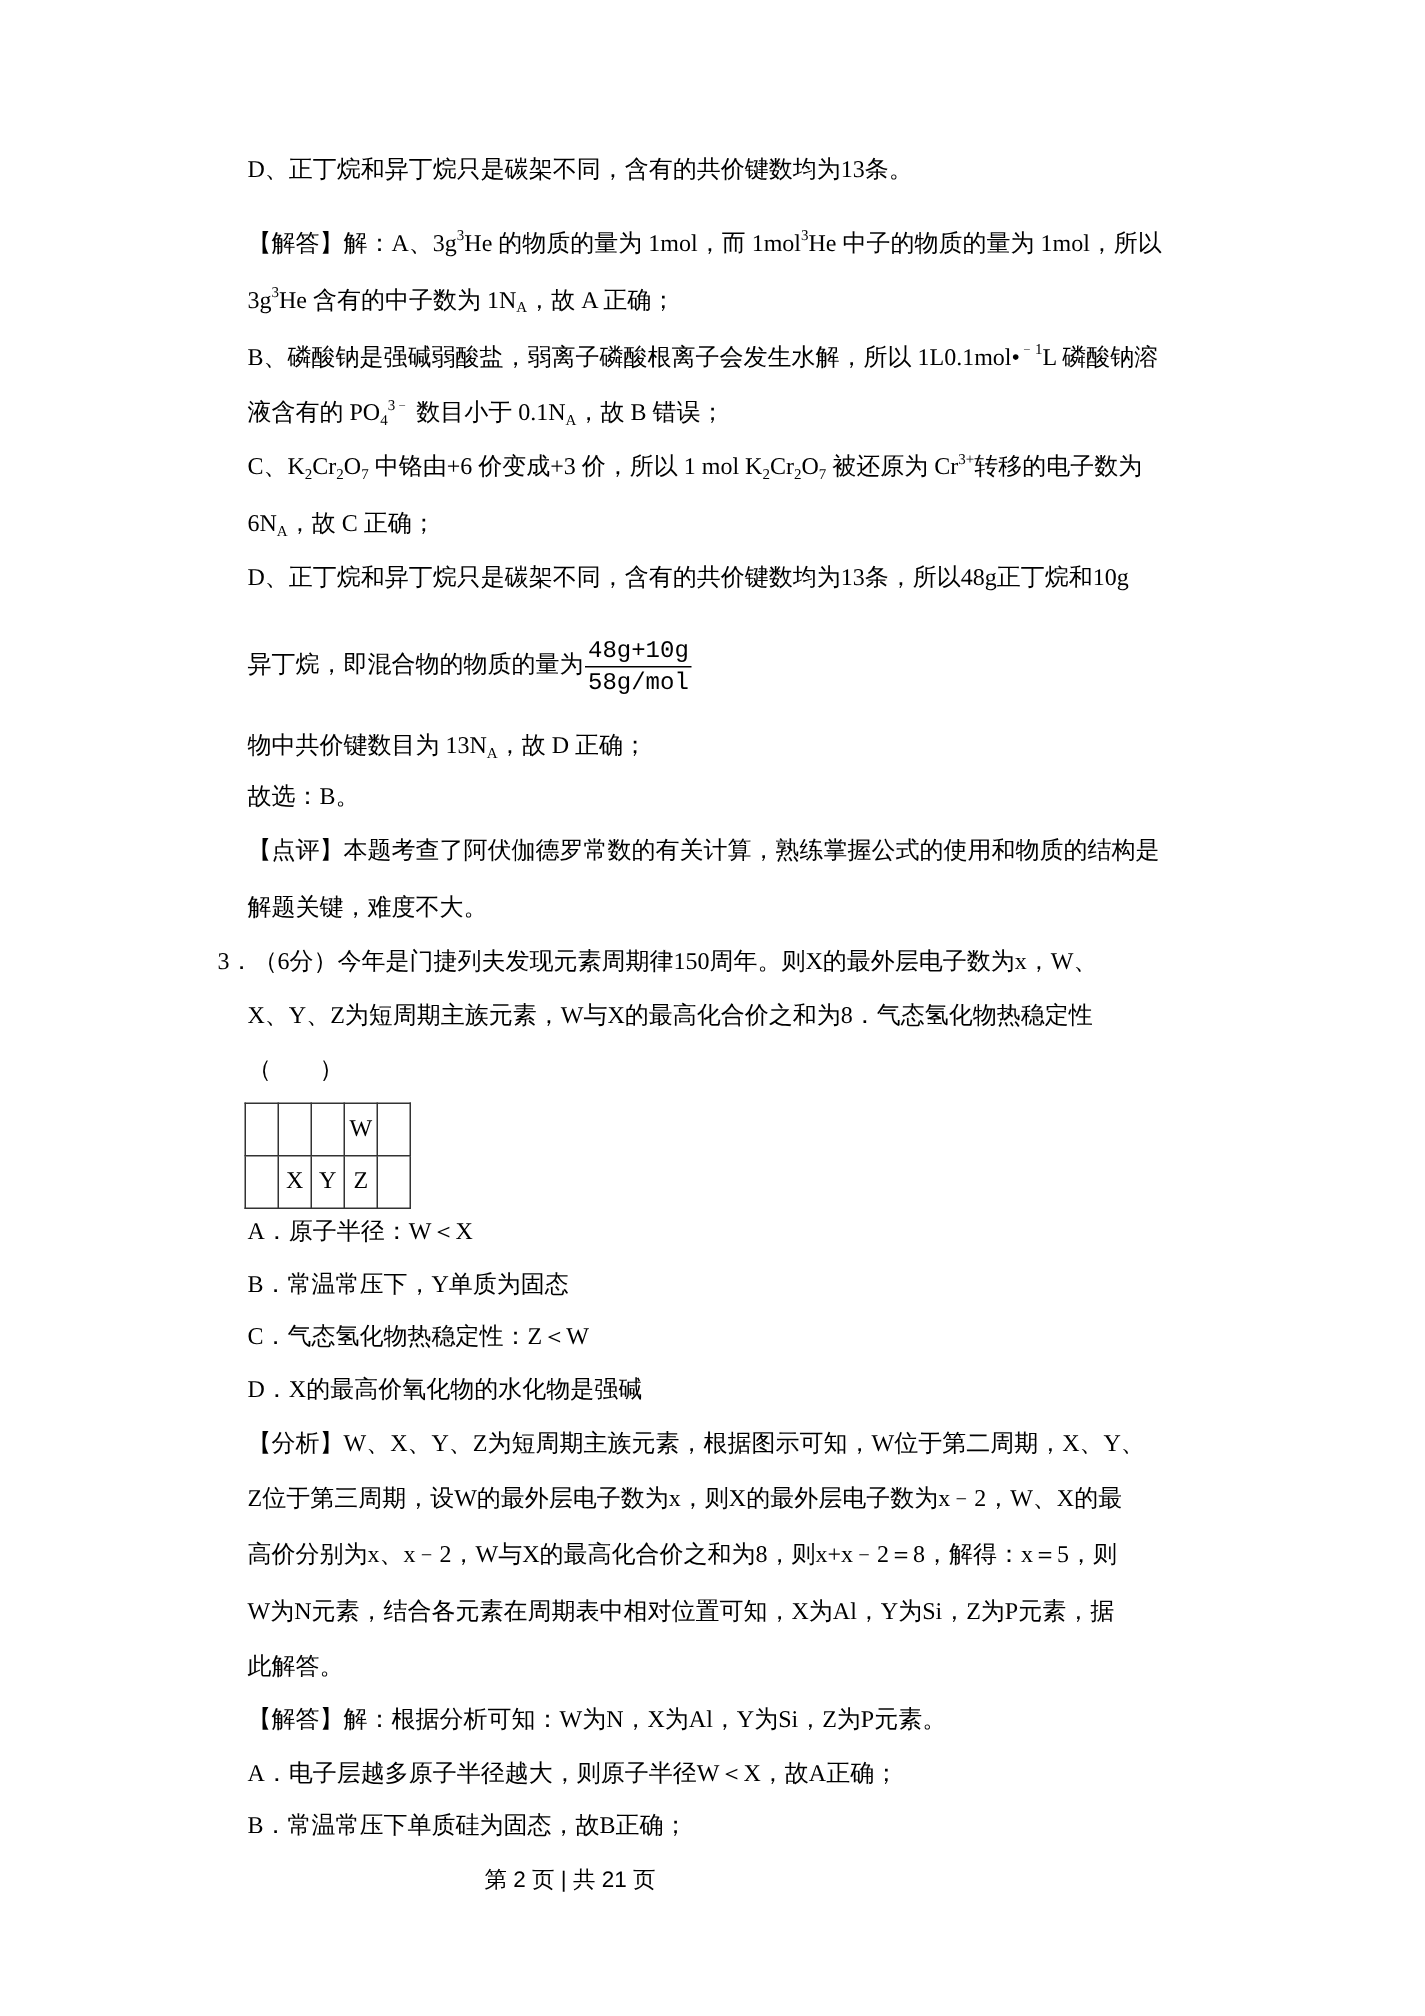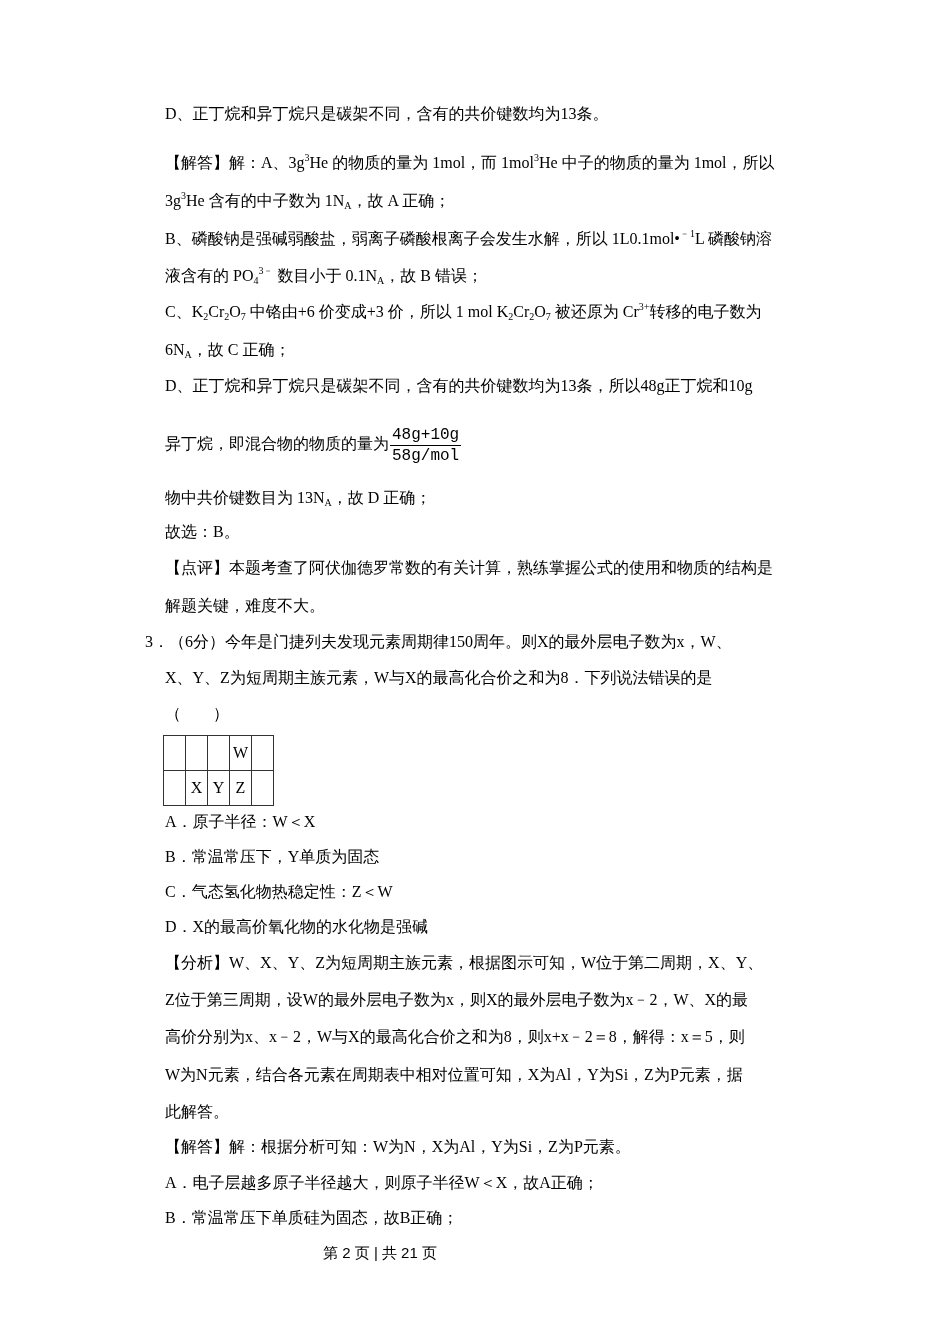--- a/index.html
+++ b/index.html
@@ -55,21 +55,21 @@
 <div class="line" style="top:488px;">物中共价键数目为 13N<sub>A</sub>，故 D 正确；</div>
 
 <div class="line" style="top:522px;">故选：B。</div>
 
 <div class="line" style="top:558px;"><span class="tag">【点评】</span><span>本题考查了阿伏伽德罗常数的有关计算，熟练掌握公式的使用和物质的结构是</span></div>
 
 <div class="line" style="top:596px;">解题关键，难度不大。</div>
 
 <div class="line" style="top:632px; left:145px;"><span>3．</span><span>（6分）今年是门捷列夫发现元素周期律150周年。则X的最外层电子数为x，W、</span></div>
 
-<div class="line" style="top:668px;">X、Y、Z为短周期主族元素，W与X的最高化合价之和为8．下列说法错误的是</div>
+<div class="line" style="top:668px;">X、Y、Z为短周期主族元素，W与X的最高化合价之和为8．气态氢化物热稳定性</div>
 
 <div class="line" style="top:704px;">（　　）</div>
 
 <table class="ptable">
   <tbody>
       <tr>
     <td></td>
     <td></td>
     <td></td>
     <td>W</td>

